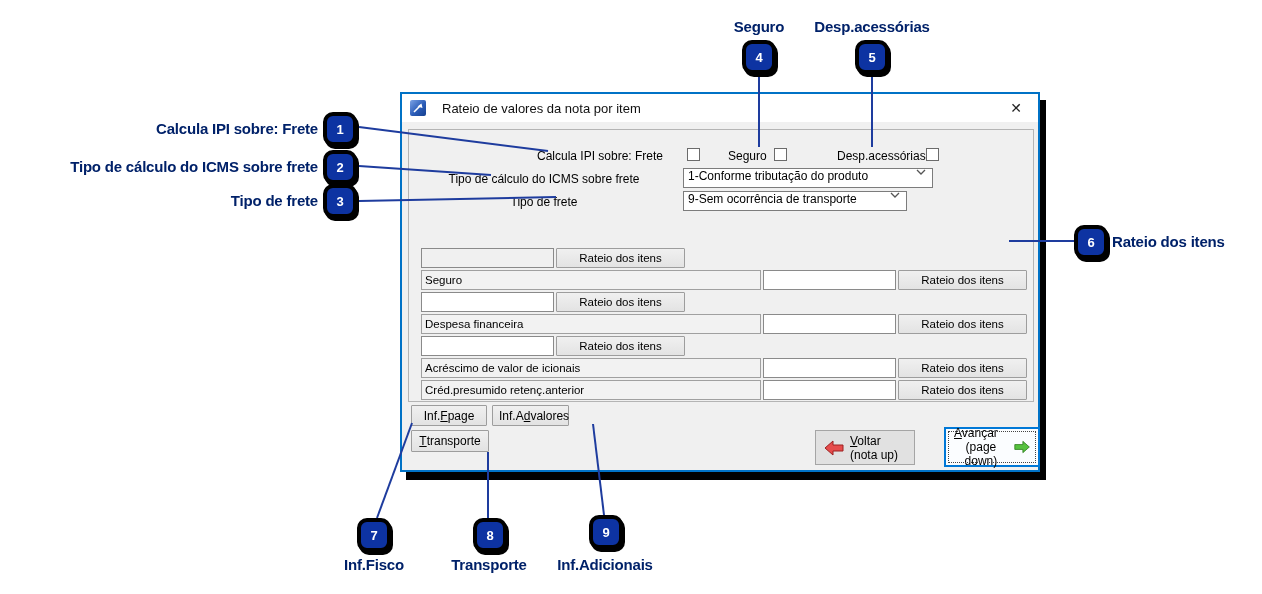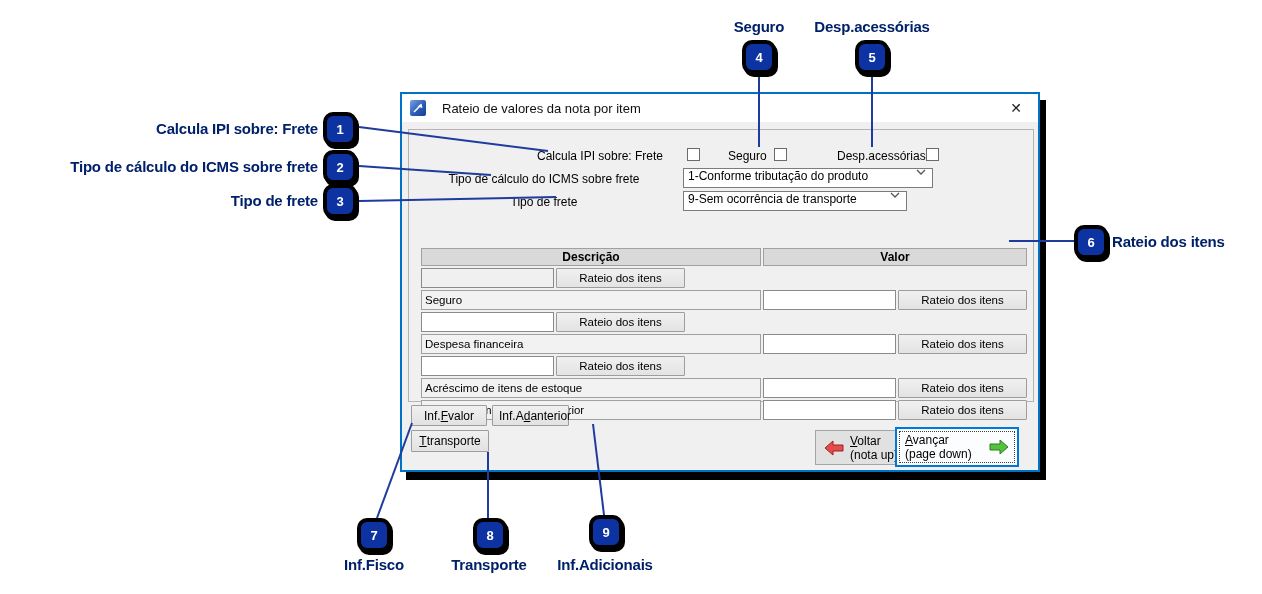--- a/index.html
+++ b/index.html
@@ -91,21 +91,21 @@
   .u{text-decoration:underline;}
   .navbtn{
     position:absolute;display:flex;align-items:center;gap:6px;box-sizing:border-box;
     font-size:12px;font-family:inherit;color:#000;cursor:pointer;padding:0 8px;
   }
   .navback{
     left:413px;top:336px;width:100px;height:35px;
     background:#e1e1e1;border:1px solid #a5a5a5;
   }
   .navfwd{
-    left:493px;top:333px;width:124px;height:40px;
+    left:542px;top:333px;width:96px;height:40px;
     background:#fbfdff;border:2px solid #0078d7;
     outline:1px dotted #444;outline-offset:-5px;
   }
   .navtxt{display:flex;flex-direction:column;align-items:flex-start;line-height:14px;}
 </style>
 </head>
 <body>
 
 <svg id="lines" viewBox="0 0 1262 594">
   <g stroke="#1e3c9e" stroke-width="2" fill="none">
@@ -206,24 +206,20 @@
     <div class="abs combo" style="left:274px;top:61px;width:224px">
       <span class="val">9-Sem ocorrência de transporte</span>
       <span class="chev">
         <svg width="10" height="6" viewBox="0 0 10 6">
             <path d="M1 1 L5 5 L9 1" stroke="#555" stroke-width="1.3" fill="none"></path>
           </svg>
       </span>
     </div>
 
     <div class="vtable">
-      <div class="thead">
-        <div class="th th1">Descrição</div>
-        <div class="th th2">Valor</div>
-      </div>
 
       <div class="trow">
         <input class="tinput off" value="" style="">
         <button class="tbtn">Rateio dos itens</button>
       </div>
       <div class="trow">
         <div class="tdesc">Seguro</div>
         <input class="tinput" value="" style="">
         <button class="tbtn">Rateio dos itens</button>
       </div>
@@ -234,35 +230,35 @@
       <div class="trow">
         <div class="tdesc">Despesa financeira</div>
         <input class="tinput" value="" style="">
         <button class="tbtn">Rateio dos itens</button>
       </div>
       <div class="trow">
         <input class="tinput" value="" style="">
         <button class="tbtn">Rateio dos itens</button>
       </div>
       <div class="trow">
-        <div class="tdesc">Acréscimo de itens de estoque</div>
+        <div class="tdesc">Acréscimo de valor de icionais</div>
         <input class="tinput" value="" style="">
         <button class="tbtn">Rateio dos itens</button>
       </div>
       <div class="trow">
         <div class="tdesc">Créd.presumido retenç.anterior</div>
         <input class="tinput" value="" style="">
         <button class="tbtn">Rateio dos itens</button>
       </div>
     </div>
   </div>
 
-  <button class="winbtn" style="left:9px;top:311px;width:76px;height:21px"><span>Inf.</span><span class="u">F</span><span>valor</span></button>
-
-  <button class="winbtn" style="left:90px;top:311px;width:77px;height:21px"><span>Inf.A</span><span class="u">d</span><span>anterior</span></button>
+  <button class="winbtn" style="left:9px;top:311px;width:76px;height:21px"><span>Inf.</span><span class="u">F</span><span>page</span></button>
+
+  <button class="winbtn" style="left:90px;top:311px;width:77px;height:21px"><span>Inf.A</span><span class="u">d</span><span>valores</span></button>
 
   <button class="winbtn" style="left:9px;top:336px;width:78px;height:22px"><span></span><span class="u">T</span><span>transporte</span></button>
 
   <button class="navbtn navback">
     <svg width="20" height="16" viewBox="0 0 20 16">
       <polygon points="19,5 9,5 9,1 1,8 9,15 9,11 19,11" fill="#e64c4c" stroke="#9c2121" stroke-width="1"></polygon>
     </svg>
     <span class="navtxt">
       <span><span class="u">V</span><span>oltar</span></span>
       <span>(nota up)</span>

